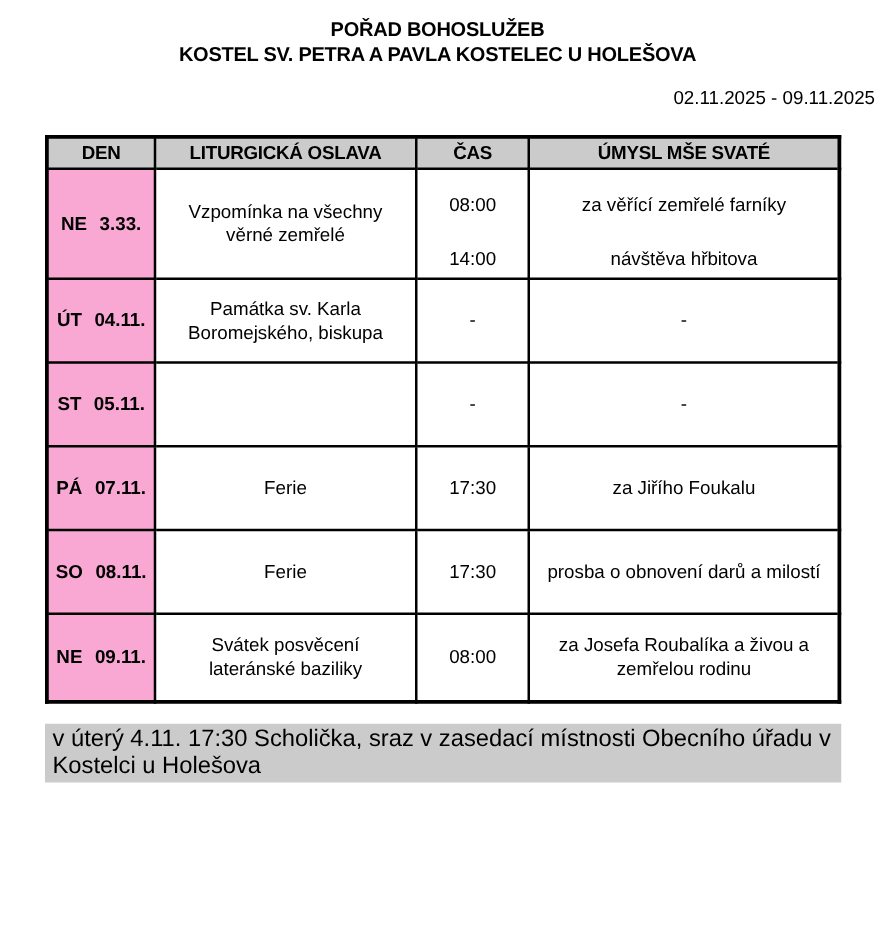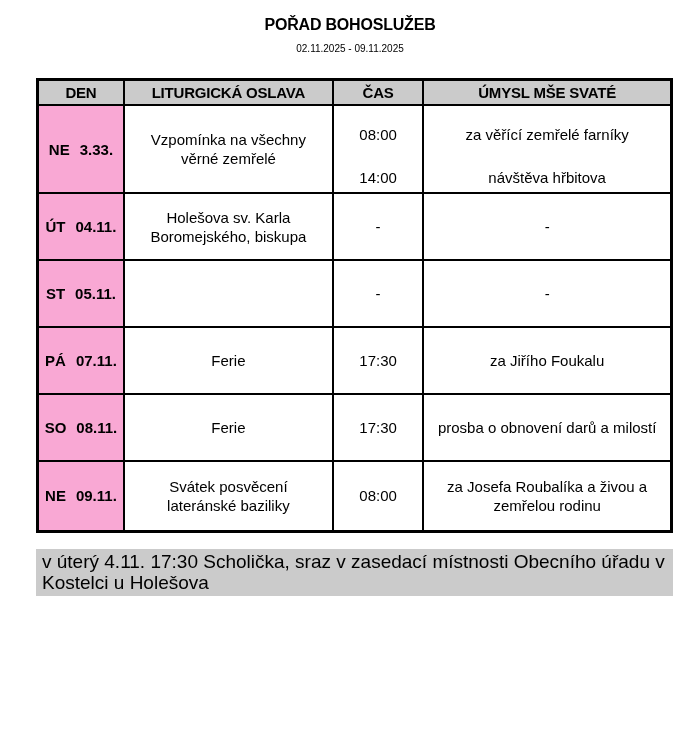--- a/index.html
+++ b/index.html
@@ -7,21 +7,21 @@
     width: 700px; height: 704px;
     background: #ffffff;
     font-family: "Liberation Sans", sans-serif;
     color: #000;
     overflow: hidden;
   }
   .titles { padding-top: 15px; text-align: center; }
   .title-main, .title-church {
     font-size: 16px; font-weight: bold; line-height: 20px; letter-spacing: -0.2px;
   }
-  .title-dates { font-size: 10px; line-height: 20px; margin-top: 4px; }
+  .title-dates { font-size: 15px; line-height: 20px; margin-top: 14px; text-align: right; }
 
   table.schedule {
     border-collapse: collapse;
     table-layout: fixed;
     margin: 19px 0 0 36px;
     width: 637px;
     border: 3px solid #000;
   }
   col.c-day { width: 86px; }
   col.c-celebration { width: 208px; }
@@ -68,20 +68,21 @@
     line-height: 21px;
   }
 </style>
 </head>
 <body>
 
 <div class="page">
 
   <div class="titles">
     <div class="title-main">POŘAD BOHOSLUŽEB</div>
+    <div class="title-church">KOSTEL SV. PETRA A PAVLA KOSTELEC U HOLEŠOVA</div>
     <div class="title-dates">02.11.2025 - 09.11.2025</div>
   </div>
 
   <table class="schedule">
     <colgroup>
       <col class="c-day">
         <col class="c-celebration">
         <col class="c-time">
         <col class="c-intention">
     </colgroup>
@@ -119,21 +120,21 @@
       </tr>
 
 
       <tr class="row-std">
         <td class="day-cell">
           <div class="day-wrap">
             <span>ÚT</span>
             <span>04.11.</span>
           </div>
         </td>
-        <td class="pre">Holešova sv. Karla
+        <td class="pre">Památka sv. Karla
 Boromejského, biskupa</td>
         <td>-</td>
         <td class="pre">-</td>
       </tr>
 
       <tr class="row-std">
         <td class="day-cell">
           <div class="day-wrap">
             <span>ST</span>
             <span>05.11.</span>

